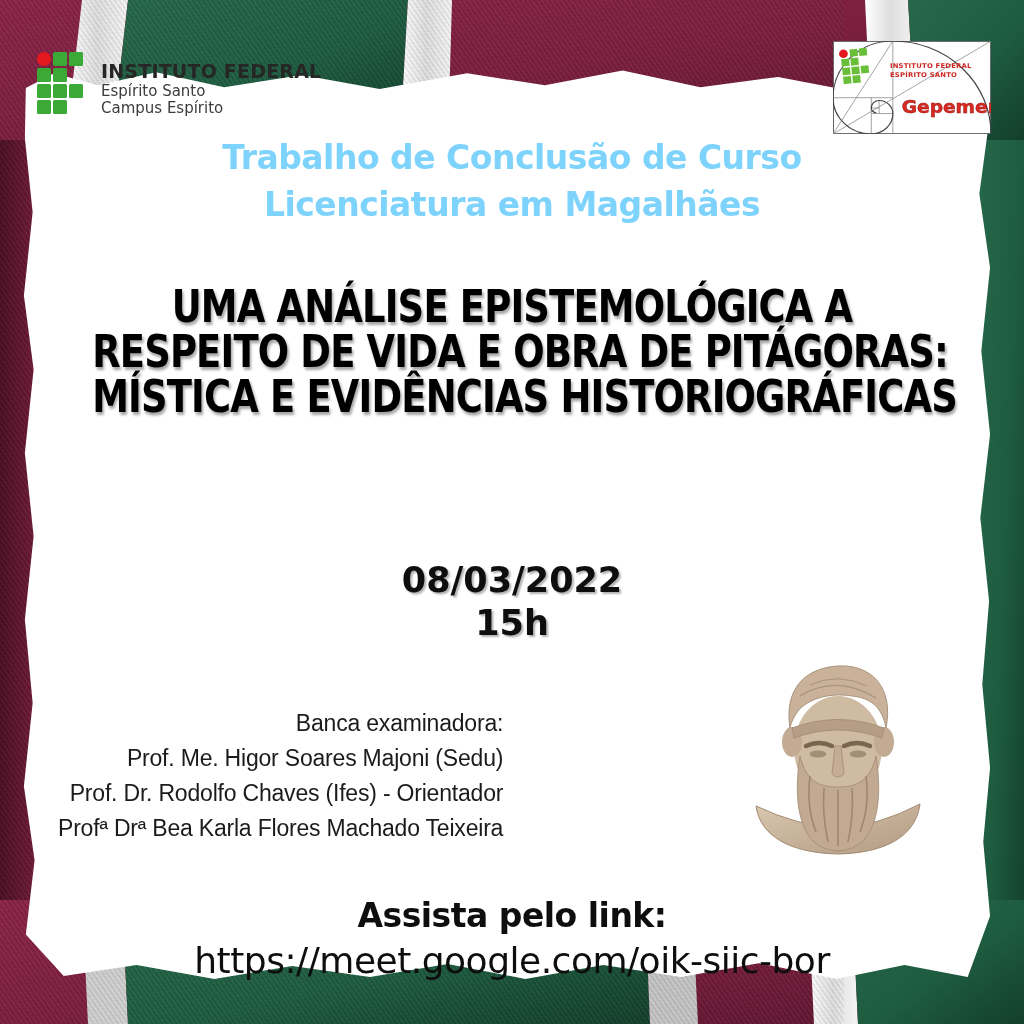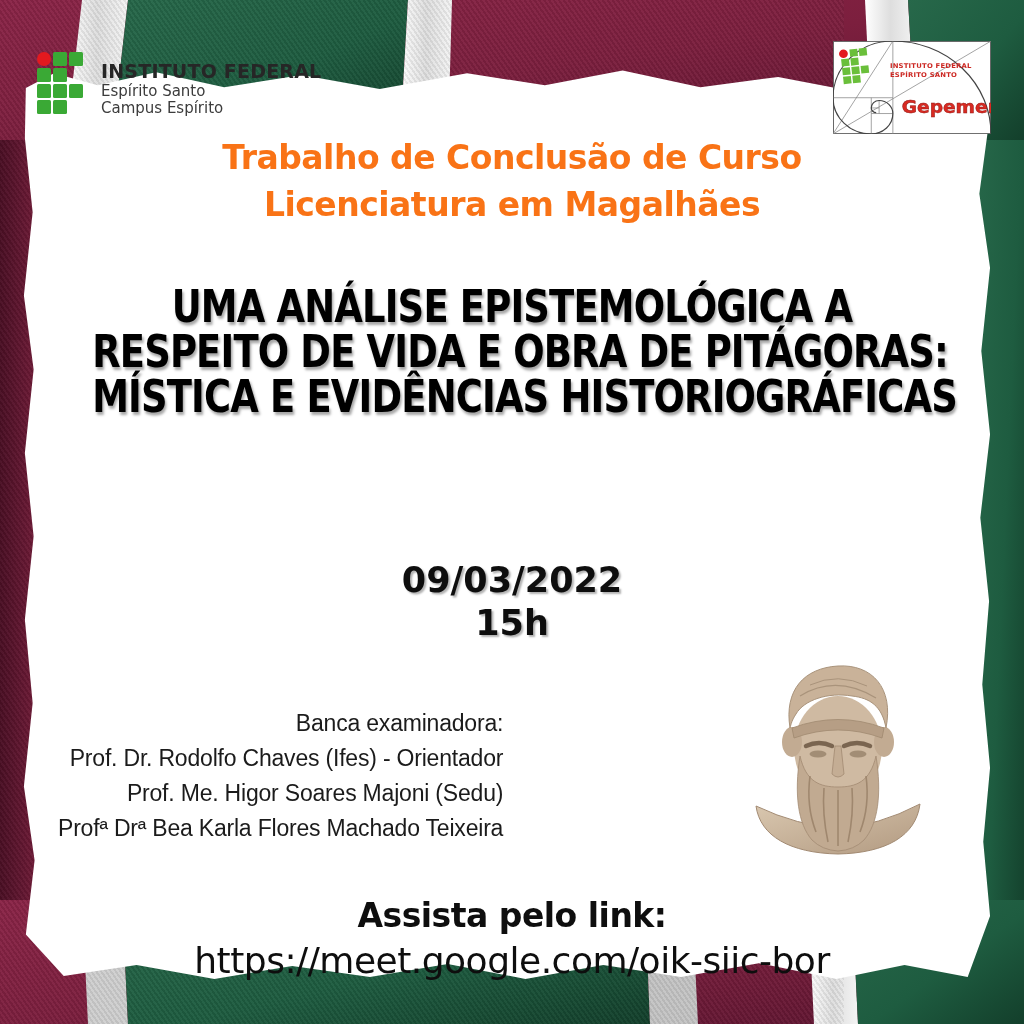--- a/index.html
+++ b/index.html
@@ -31,21 +31,21 @@
   
   .ifes-logo{position:absolute;left:36px;top:52px;display:flex;align-items:flex-start;}
   .ifes-text{margin-left:15px;margin-top:9px;line-height:1.15;color:#2f2f2f;}
   .ifes-title{font-size:19px;font-weight:bold;letter-spacing:0.2px;color:#262626;}
   .ifes-sub{font-size:15px;color:#3c3c3c;}
 
   
   .gepemem{position:absolute;left:833px;top:41px;width:158px;height:93px;}
 
   .center-txt{position:absolute;left:0;width:1024px;text-align:center;white-space:nowrap;}
-  .type-heading{top:134px;font-size:33px;font-weight:800;line-height:47px;color:#f97316;letter-spacing:-0.5px;text-align:center;}
+  .type-heading{top:134px;font-size:33px;font-weight:800;line-height:47px;color:#7dd3fc;letter-spacing:-0.5px;text-align:center;}
   .main-title{
     top:284px;font-size:45px;font-weight:800;line-height:45px;color:#000;
     letter-spacing:-1px;transform:scaleX(0.82);transform-origin:512px 0;
     text-shadow:2px 3px 3px rgba(0,0,0,0.35);
   }
   .author{top:489px;font-size:37px;font-weight:800;letter-spacing:-0.5px;text-shadow:2px 2px 2px rgba(0,0,0,0.3);}
   .date-line{top:560px;font-size:35px;font-weight:800;text-shadow:2px 2px 2px rgba(0,0,0,0.3);}
   .time-line{top:603px;font-size:35px;font-weight:800;text-shadow:2px 2px 2px rgba(0,0,0,0.3);}
 
   .committee{
@@ -168,27 +168,27 @@
       <div>Trabalho de Conclusão de Curso</div>
       <div>Licenciatura em Magalhães</div>
     </div>
 
     <div class="center-txt main-title">
       <div>UMA ANÁLISE EPISTEMOLÓGICA A</div>
       <div>RESPEITO DE VIDA E OBRA DE PITÁGORAS:</div>
       <div>MÍSTICA E EVIDÊNCIAS HISTORIOGRÁFICAS</div>
     </div>
 
-    <div class="center-txt date-line">09/03/2022</div>
+    <div class="center-txt date-line">08/03/2022</div>
     <div class="center-txt time-line">15h</div>
 
     <div class="committee">
       <div>Banca examinadora:</div>
+      <div>Prof. Me. Higor Soares Majoni (Sedu)</div>
       <div>Prof. Dr. Rodolfo Chaves (Ifes) - Orientador</div>
-      <div>Prof. Me. Higor Soares Majoni (Sedu)</div>
       <div>Profª Drª Bea Karla Flores Machado Teixeira</div>
     </div>
 
     <svg class="bust" width="180" height="205" viewBox="0 0 180 205" aria-hidden="true">
       <defs>
         <linearGradient id="bustG" x1="0" y1="0" x2="1" y2="1">
           <stop offset="0" stop-color="#d9c7af"></stop>
             <stop offset="1" stop-color="#b29a81"></stop>
         </linearGradient>
       </defs>

